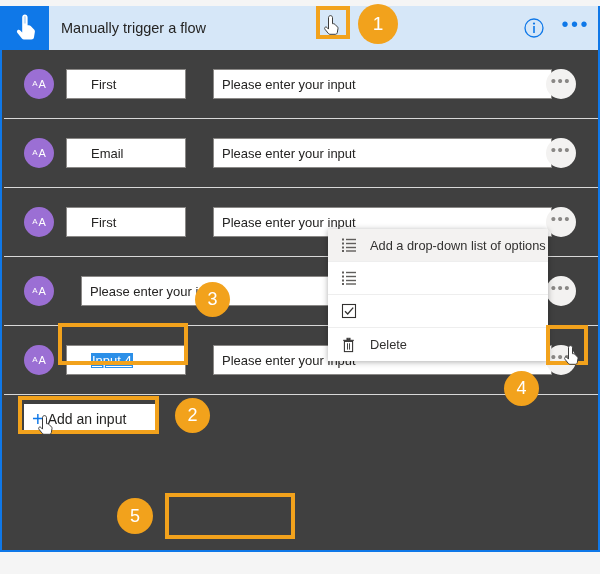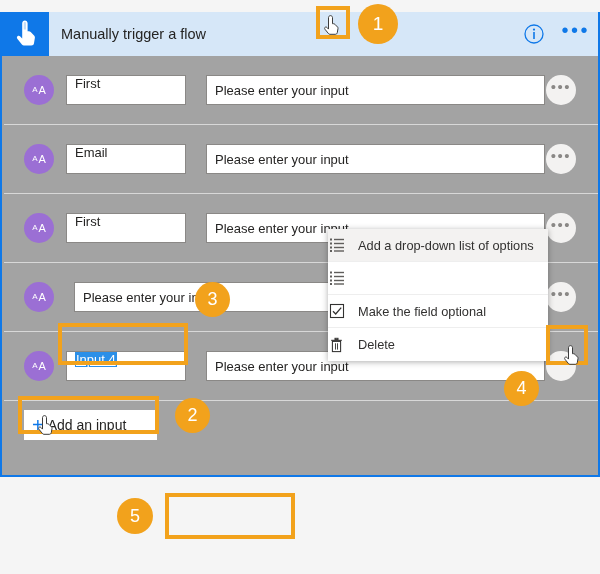--- a/index.html
+++ b/index.html
@@ -6,23 +6,23 @@
   html, body {
     width: 600px; height: 574px;
     font-family: "Liberation Sans", sans-serif;
     background: #f5f5f5;
     overflow: hidden;
   }
   #root { position: relative; width: 600px; height: 574px; }
 
   
   .card {
-    position: absolute; left: 0; top: 12px;
-    width: 600px; height: 465px;
-    background: #a3a3a3;
+    position: absolute; left: 0; top: 6px;
+    width: 600px; height: 546px;
+    background: #404040;
     border: 2px solid #0f78e8;
     border-top: none; border-left: 2px solid #0f78e8;
   }
   .card-header {
     position: absolute; left: 0; top: 0;
     width: 596px; height: 44px;
     background: #d6e7f8;
     display: flex; align-items: center;
   }
   .trigger-icon-box {
@@ -66,27 +66,27 @@
     position: relative;
   }
   .avatar .aa-small { font-size: 8px; line-height: 1; }
   .avatar .aa-big { font-size: 11px; line-height: 1; margin-left: 1px; }
 
   .lbl-field {
     margin-left: 12px;
     width: 120px; height: 30px;
     border: 1px solid #8a8886;
     background: #fff;
-    display: flex; align-items: flex-start;
-    padding: 0 8px;
+    display: flex; align-items: center;
+    padding: 0 24px;
     font-size: 13px; color: #252423;
     flex: 0 0 auto;
   }
   .val-field {
-    margin-left: 20px;
+    margin-left: 27px;
     width: 339px; height: 30px;
     border: 1px solid #8a8886;
     background: #fff;
     display: flex; align-items: center;
     padding: 0 8px;
     font-size: 13px; color: #252423;
     flex: 0 0 auto;
   }
   .row-ellipsis {
     position: absolute; right: 22px; top: 50%;
@@ -118,21 +118,21 @@
   .ctx-menu {
     position: absolute; left: 328px; top: 229px;
     width: 220px;
     background: #ffffff;
     box-shadow: 0 1px 6px rgba(0,0,0,0.32);
     z-index: 40;
   }
   .ctx-item {
     height: 33px;
     display: flex; align-items: center;
-    padding-left: 0;
+    padding-left: 12px;
     font-size: 12.8px; color: #323130;
     border-bottom: 1px solid #eeeeee;
     white-space: nowrap;
   }
   .ctx-item:last-child { border-bottom: none; }
   .ctx-item.hovered { background: #f3f2f1; }
   .ctx-icon {
     width: 18px; height: 18px; margin-right: 12px;
     flex: 0 0 auto;
     display: flex; align-items: center; justify-content: center;
@@ -298,21 +298,20 @@
       </span>
     </div>
 
     <div class="ctx-item">
       <span class="ctx-icon">
         <svg width="16" height="16" viewBox="0 0 16 16" aria-hidden="true">
           <rect x="1.5" y="1.5" width="13" height="13" fill="none" stroke="#323130" stroke-width="1.1"></rect>
           <path d="M4 8.3 L6.7 11 L12.2 4.6" fill="none" stroke="#323130" stroke-width="1.3"></path>
         </svg>
       </span>
-      <span>Make the field optional</span>
     </div>
 
     <div class="ctx-item">
       <span class="ctx-icon">
         <svg width="16" height="16" viewBox="0 0 16 16" aria-hidden="true">
           <rect x="3.4" y="4.4" width="8.2" height="10.2" fill="none" stroke="#323130" stroke-width="1.05"></rect>
           <rect x="2.2" y="2.8" width="10.6" height="1.1" fill="#323130"></rect>
           <rect x="6" y="1.3" width="3" height="1.3" fill="none" stroke="#323130" stroke-width="1"></rect>
           <rect x="6" y="6.3" width="0.9" height="6.3" fill="#323130"></rect>
           <rect x="8.1" y="6.3" width="0.9" height="6.3" fill="#323130"></rect>

